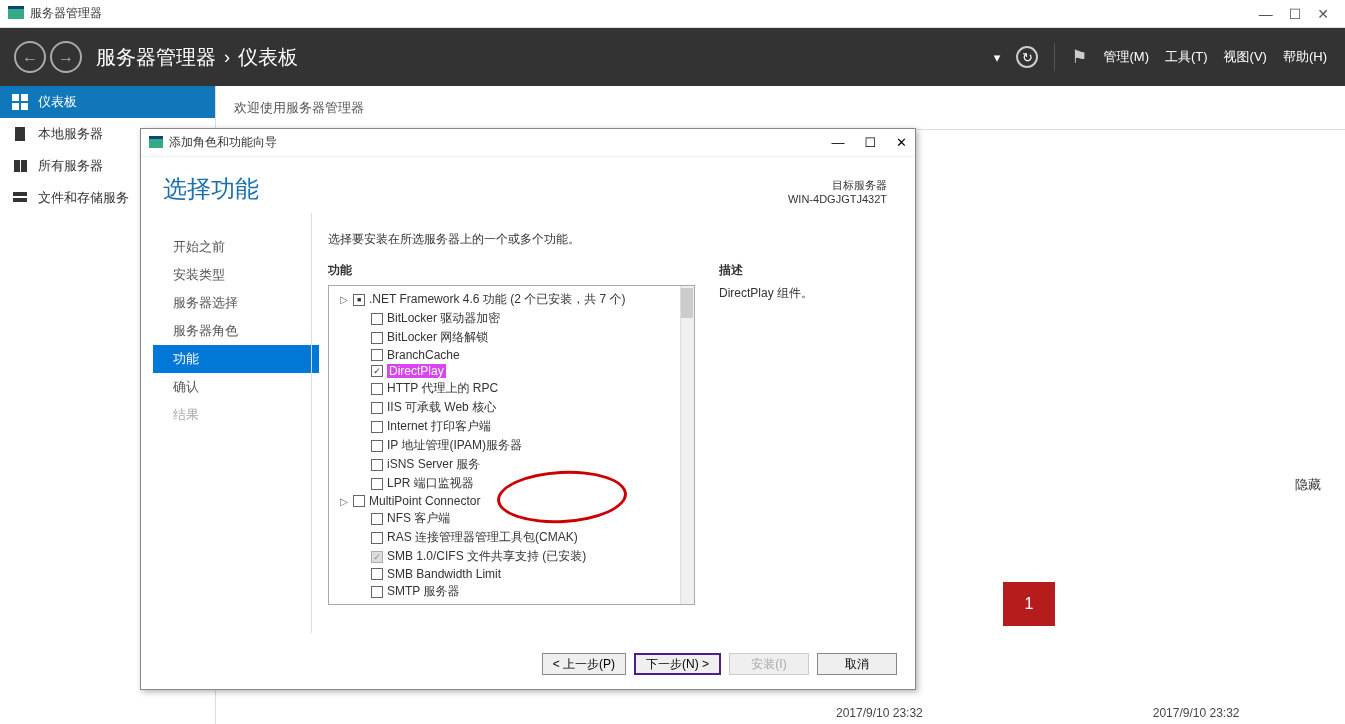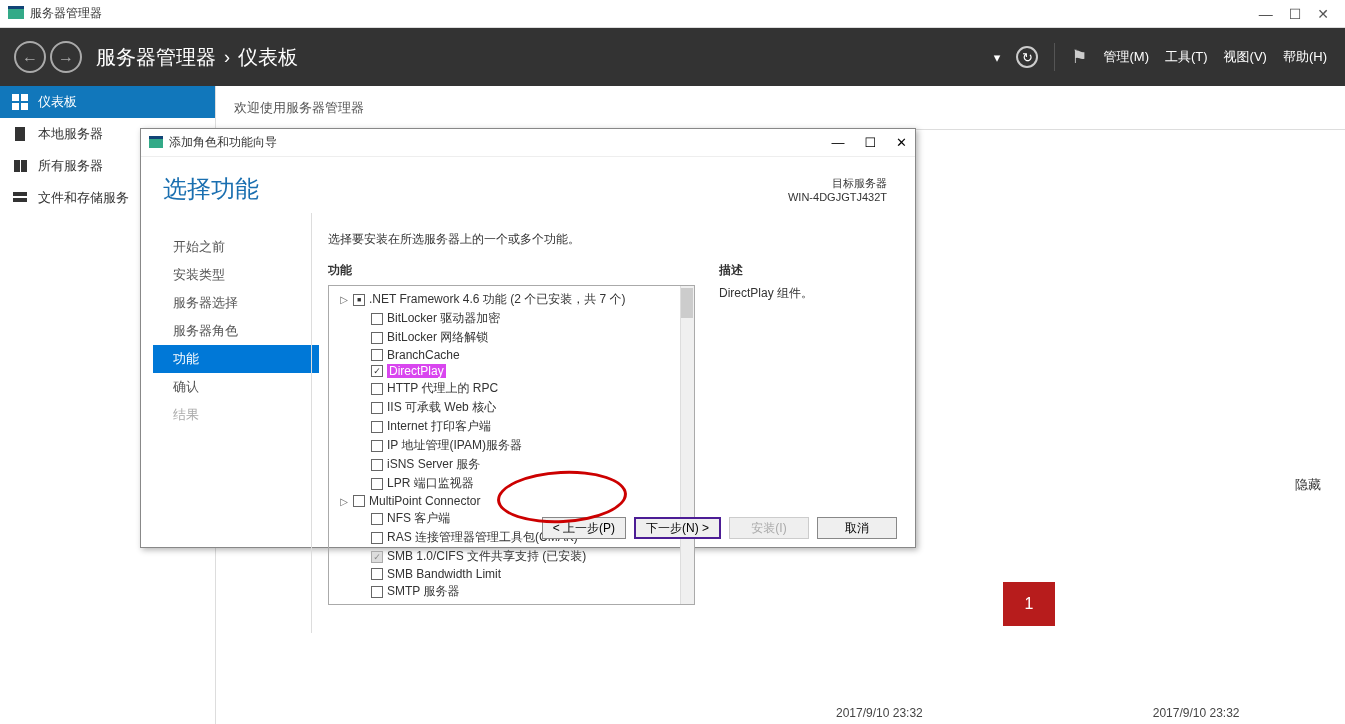--- a/index.html
+++ b/index.html
@@ -30,27 +30,27 @@
     .li-icon { width: 16px; height: 16px; display:inline-block; }
     
     
     .main { position:absolute; top:86px; left:216px; right:0; bottom:0; background:#fff; }
     .welcome-bar { height: 44px; border-bottom:1px solid #ddd; display:flex; align-items:center; padding: 12px 18px; color:#555; font-size:13px; }
     .hide-link { position:absolute; right:24px; top:390px; color:#333; font-size:13px; }
     .red-badge { position:absolute; right:290px; top:496px; width:52px; height:44px; background:#b71c1c; color:#fff; display:flex; align-items:center; justify-content:center; font-size:16px; }
     .dates { position:absolute; bottom:4px; color:#444; font-size:12px; display:flex; gap:230px; left:620px; }
     
     
-    .dialog { position:absolute; top:128px; left:140px; width:776px; height:420px; background:#fff; border:1px solid #888; box-shadow: 2px 2px 6px rgba(0,0,0,0.3); z-index:10; }
+    .dialog { position:absolute; top:128px; left:140px; width:776px; height:562px; background:#fff; border:1px solid #888; box-shadow: 2px 2px 6px rgba(0,0,0,0.3); z-index:10; }
     .dlg-title { height:28px; display:flex; align-items:center; padding:0 8px; border-bottom:1px solid #eee; }
     .dlg-title-icon { width:14px; height:14px; margin-right:6px; }
     .dlg-title-text { flex:1; color:#333; font-size:12px; }
     .dlg-ctrls { display:flex; gap:20px; font-size:13px; }
     .dlg-ctrls span { cursor:pointer; }
-    .dlg-header { padding: 16px 28px 8px 22px; display:flex; align-items:center; }
+    .dlg-header { padding: 16px 28px 8px 22px; display:flex; align-items:flex-end; }
     .dlg-heading { font-size:24px; color:#1a6fb0; flex:1; font-weight:normal; }
     .dlg-target { text-align:right; font-size:11px; color:#333; }
     .dlg-body { display:flex; height: 420px; }
     .dlg-steps { width:170px; padding: 20px 0 0 28px; }
     .step { padding: 5px 8px 5px 4px; font-size:13px; color:#555; cursor:pointer; }
     .step.active { background:#0078d7; color:#fff; margin-left:-16px; padding-left:20px; margin-right:-8px;}
     .step.disabled { color:#aaa; }
     .dlg-content { flex:1; border-left:1px solid #ddd; padding: 18px 16px; }
     .dlg-instruction { font-size:12px; color:#333; margin-bottom:14px; }
     .dlg-cols { display:flex; gap:24px; }
@@ -65,21 +65,21 @@
     .chk.checked::after { content:"✓"; }
     .chk.checked-disabled { background:#ddd; border-color:#aaa; color:#888; }
     .chk.checked-disabled::after { content:"✓"; }
     .chk.indet::after { content:"■"; font-size:7px; }
     .feat-label.selected { background:#d946ef; color:#fff; padding:0 2px; }
     .scrollbar { position:absolute; right:0; top:0; width:14px; height:100%; background:#f0f0f0; border-left:1px solid #ddd; }
     .scroll-thumb { position:absolute; top:2px; right:1px; width:12px; height:30px; background:#ccc; }
     .col-desc { width:180px; }
     .desc-text { font-size:12px; color:#333; margin-top:4px; }
     .circle-mark { position:absolute; border:3px solid #c00; border-radius:50%; width:130px; height:52px; left:356px; top:342px; z-index:20; pointer-events:none; transform:rotate(-3deg);}
-    .dlg-buttons { position:absolute; bottom:8px; right:18px; display:flex; gap:8px; }
+    .dlg-buttons { position:absolute; bottom:14px; right:18px; display:flex; gap:8px; }
     .btn { min-width:80px; height:22px; border:1px solid #888; background:#efefef; font-size:12px; cursor:pointer; padding:0 10px; }
     .btn.active { border:2px solid #4c1d95; }
     .btn:disabled { color:#aaa; border-color:#ccc; }
   </style>
 </head>
 <body>
 
 <div class="titlebar">
   <span class="titlebar-icon">
     <svg viewBox="0 0 16 16">

